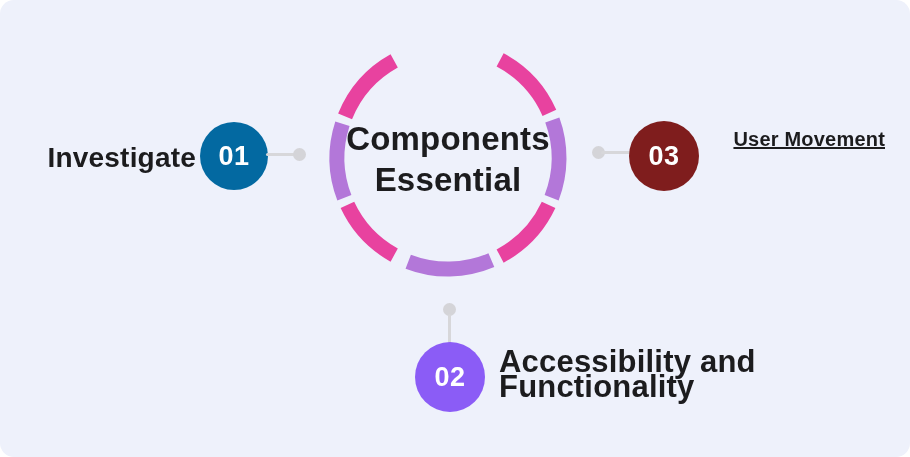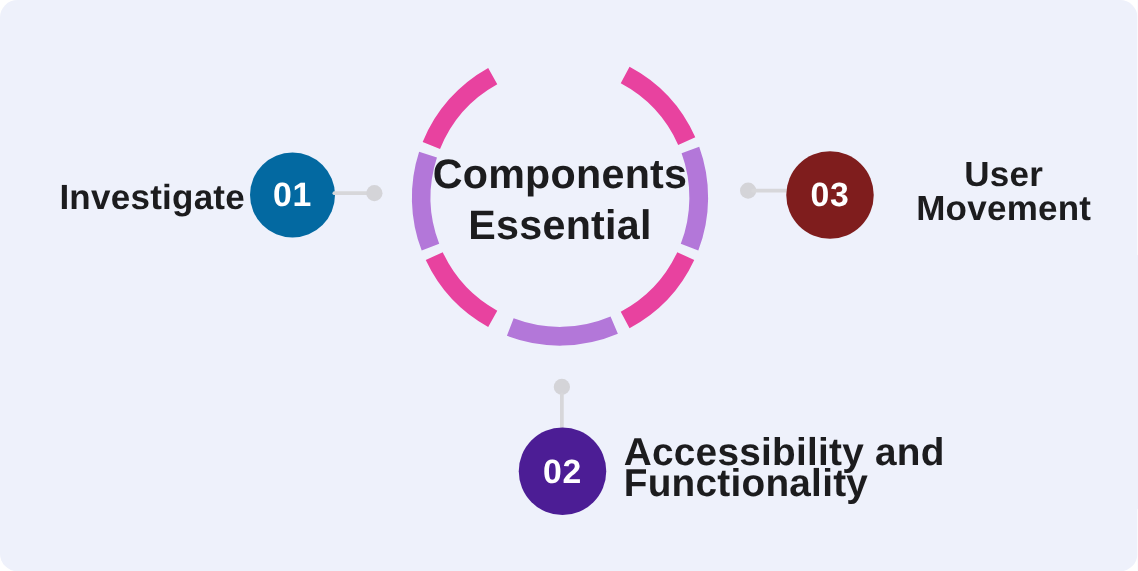--- a/index.html
+++ b/index.html
@@ -33,21 +33,21 @@
   .conn-2{left:448px;top:314px;width:3px;height:30px;border-radius:2px;}
   .conn-dot{position:absolute;width:13px;height:13px;border-radius:50%;background:#d4d4d8;}
   .dot-1{left:293px;top:148px;}
   .dot-3{left:592px;top:146px;}
   .dot-2{left:443px;top:303px;}
   
   .item-label{
     position:absolute;font-weight:600;color:#1c1c1e;letter-spacing:.2px;
   }
   .label-1{left:36px;top:143px;width:160px;font-size:28px;line-height:30px;text-align:right;}
-  .label-3{left:721px;top:126px;width:164px;font-size:28px;line-height:27px;text-align:center;}
+  .label-3{left:721px;top:126px;width:164px;font-size:20px;line-height:27px;text-align:right;text-decoration:underline;}
   .label-2{left:499px;top:349px;width:260px;font-size:31px;line-height:25px;text-align:left;}
 </style>
 </head>
 <body>
 
 <div class="canvas" style="background: rgb(238, 241, 251); color: rgb(28, 28, 30);">
 
   <svg class="ring-svg" id="ring-svg" viewBox="0 0 280 280">
       <path d="M 192.11 41.99 A 111 111 0 0 1 241.40 94.85" fill="none" stroke="#e8429f" stroke-width="15" stroke-linecap="butt"></path>
       <path d="M 244.31 102.04 A 111 111 0 0 1 243.63 179.78" fill="none" stroke="#b377d9" stroke-width="15" stroke-linecap="butt"></path>
@@ -65,21 +65,21 @@
 
   <div class="item-label label-1">Investigate</div>
   <div class="badge badge-1" style="background: #0369a1; color: rgb(255, 255, 255);">
     <span>01</span>
   </div>
   <div class="connector conn-1" style="background: rgb(215, 215, 218);"></div>
   <div class="conn-dot dot-1" style="background: rgb(212, 212, 216);"></div>
 
   <div class="conn-dot dot-2" style="background: rgb(212, 212, 216);"></div>
   <div class="connector conn-2" style="background: rgb(215, 215, 218);"></div>
-  <div class="badge badge-2" style="background: #4c1d95; color: rgb(255, 255, 255);">
+  <div class="badge badge-2" style="background: #8b5cf6; color: rgb(255, 255, 255);">
     <span>02</span>
   </div>
   <div class="item-label label-2">Accessibility and Functionality</div>
 
   <div class="conn-dot dot-3" style="background: rgb(212, 212, 216);"></div>
   <div class="connector conn-3" style="background: rgb(215, 215, 218);"></div>
   <div class="badge badge-3" style="background: #7f1d1d; color: rgb(255, 255, 255);">
     <span>03</span>
   </div>
   <div class="item-label label-3">User Movement</div>

